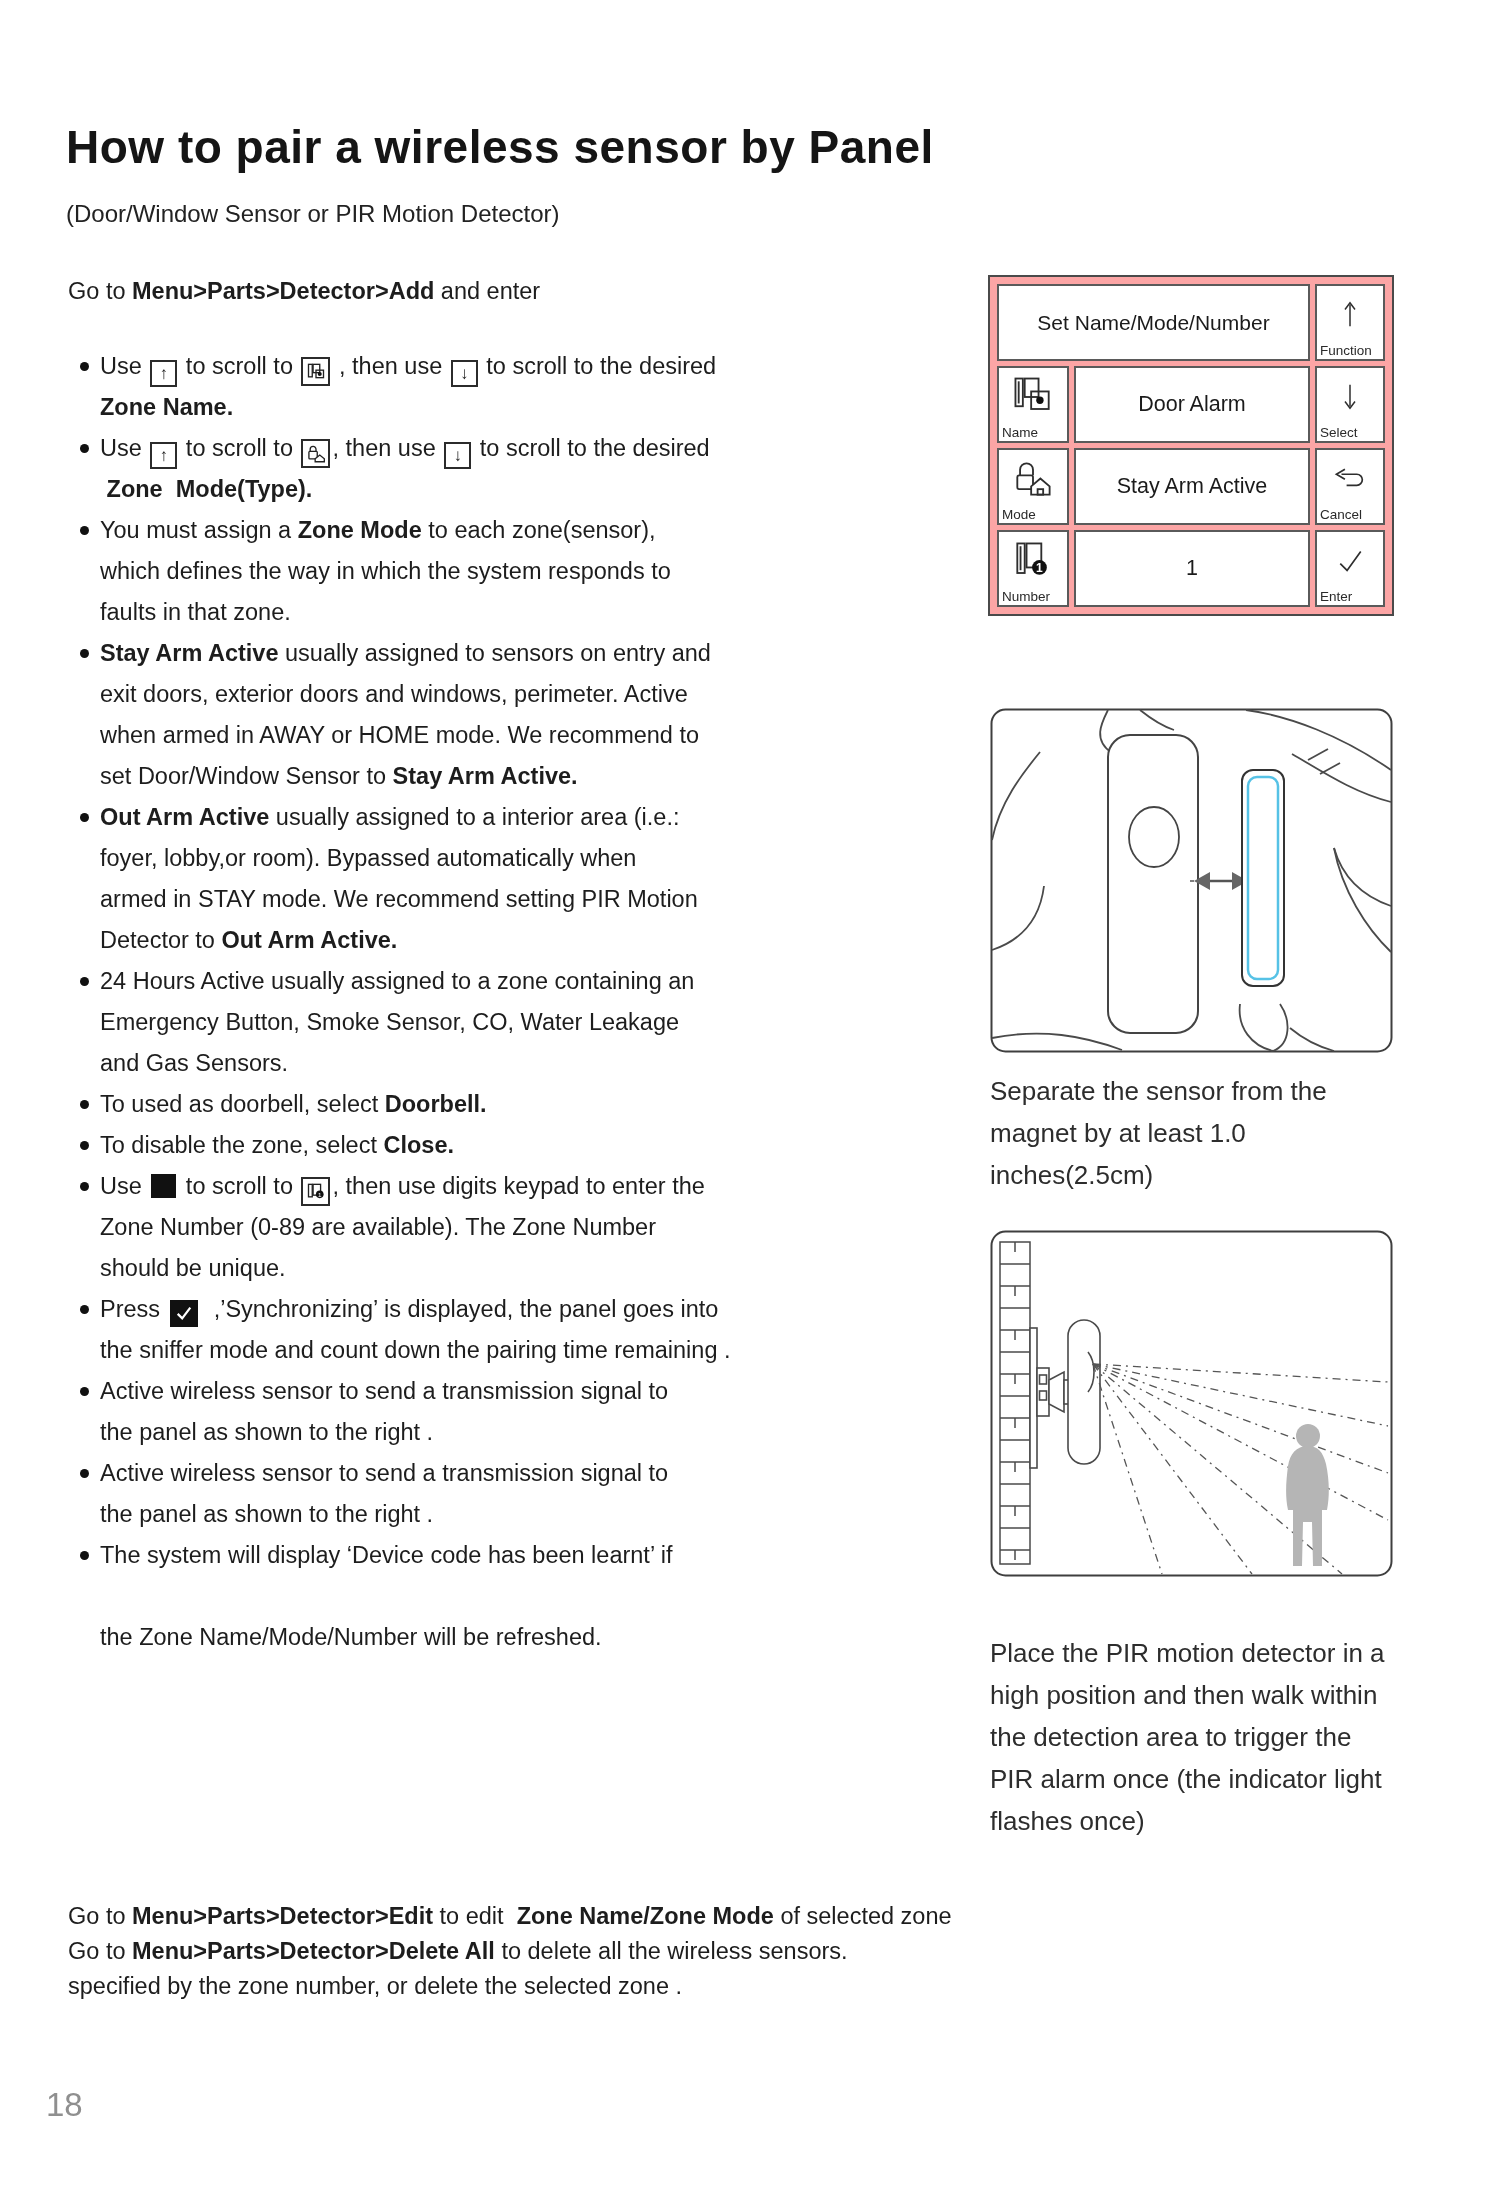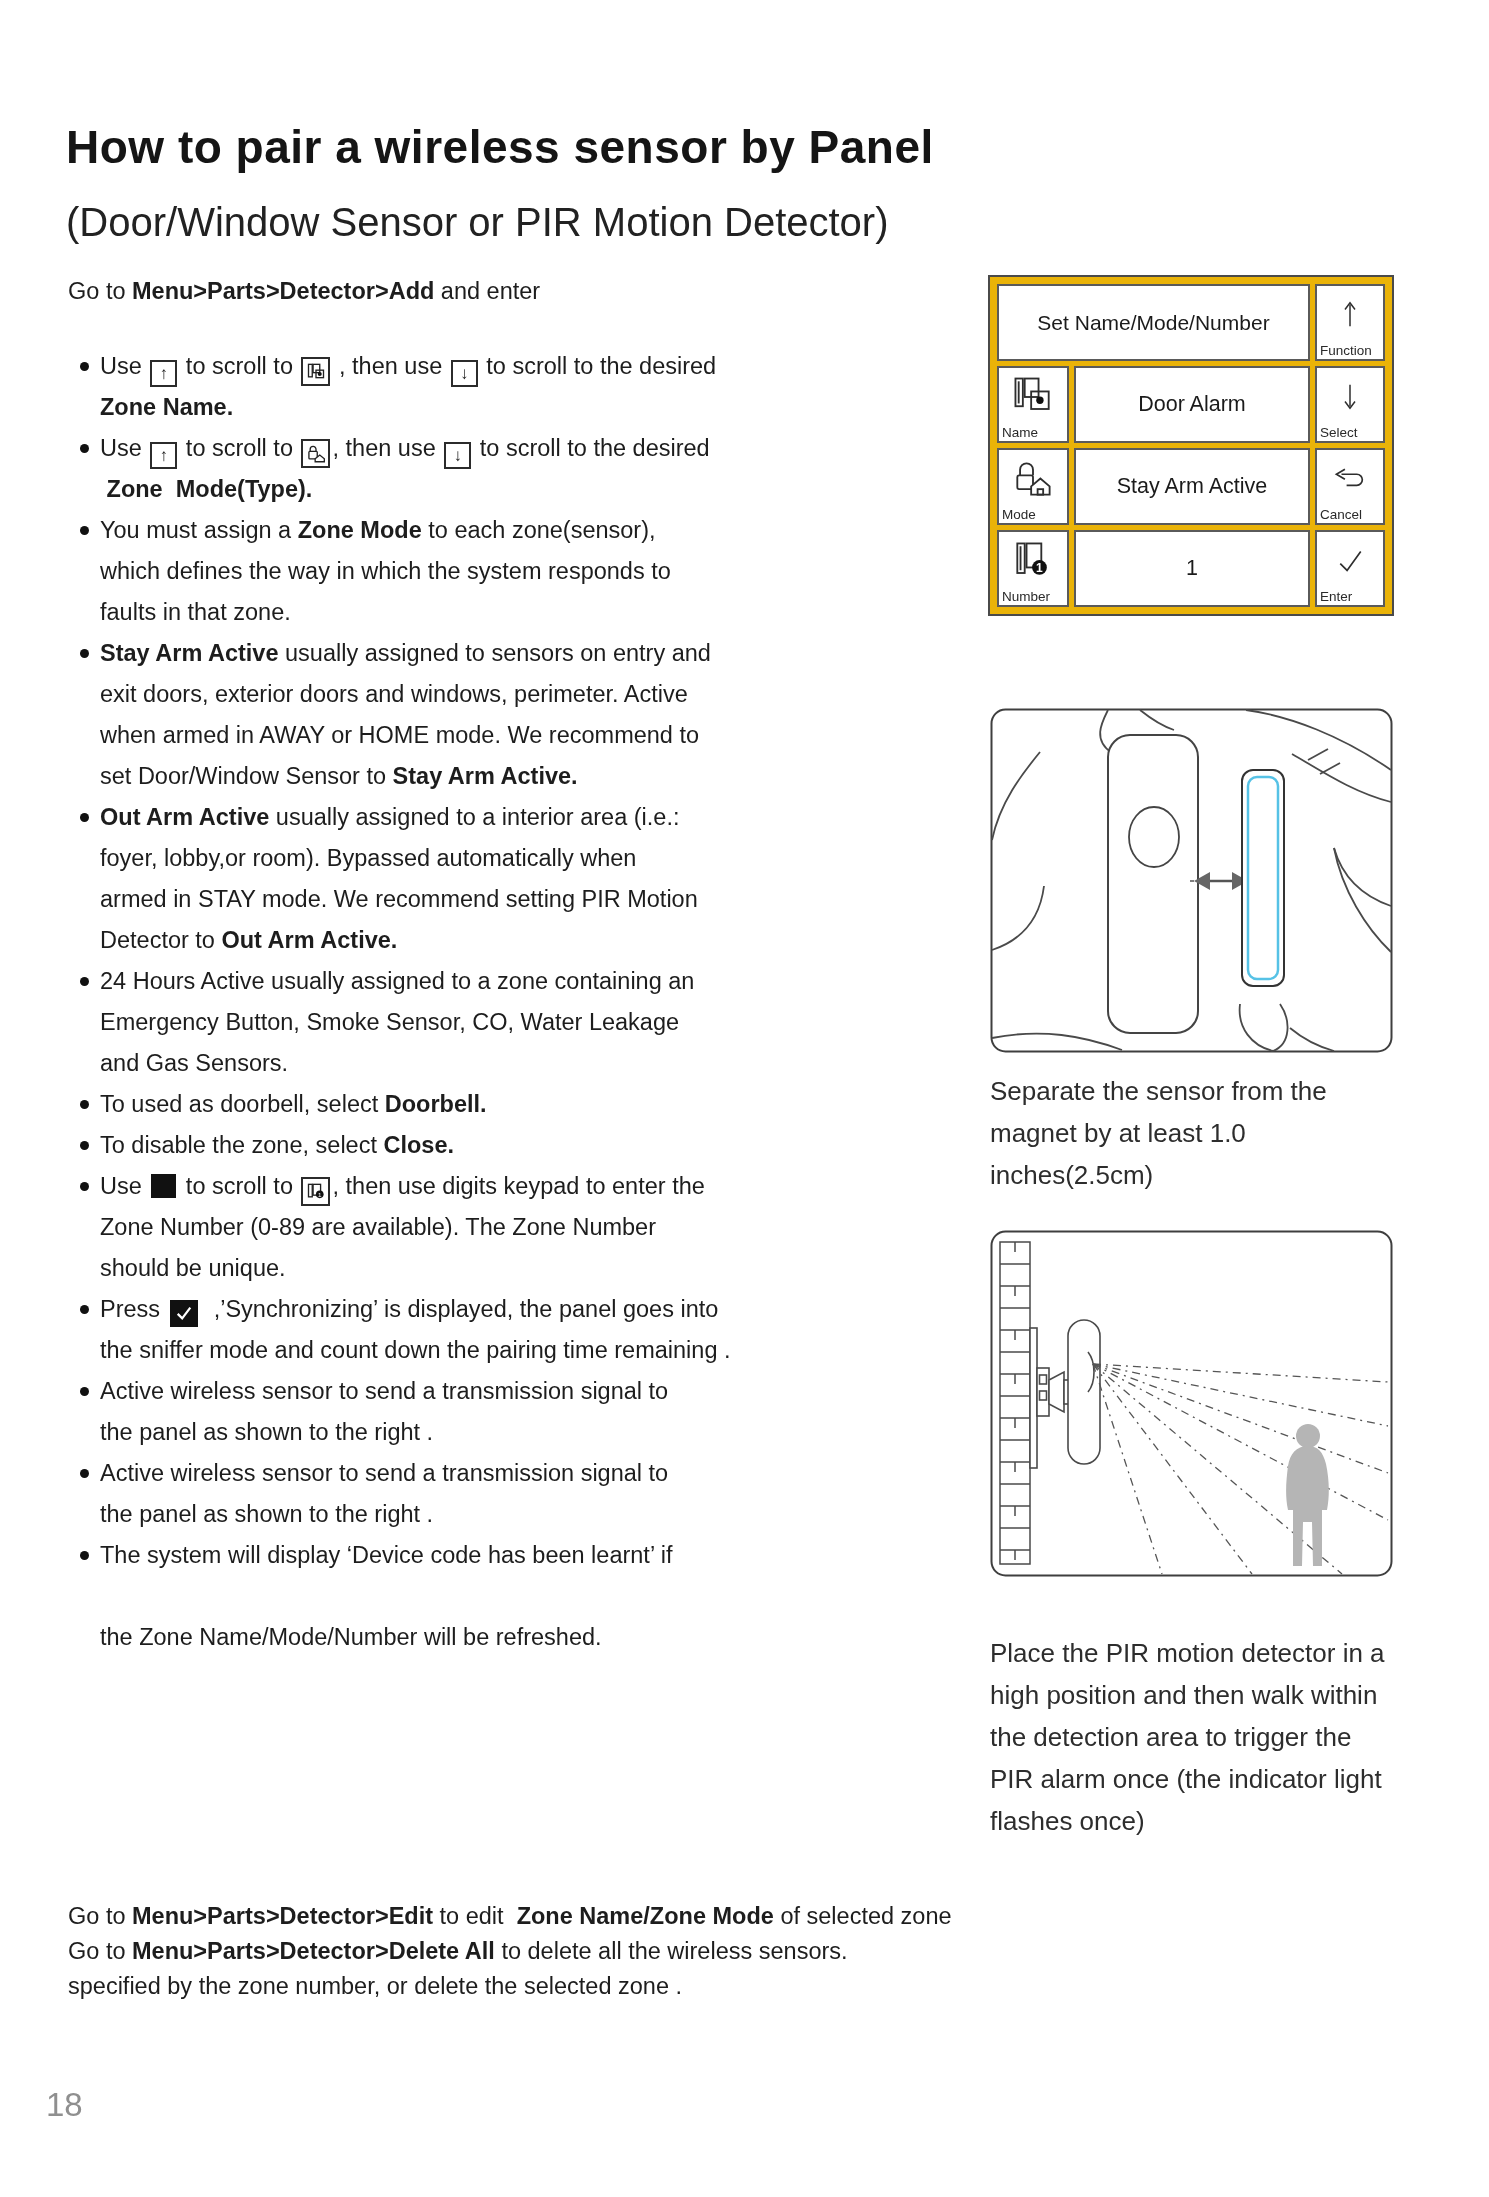--- a/index.html
+++ b/index.html
@@ -5,21 +5,21 @@
   * { margin:0; padding:0; box-sizing:border-box; }
   html,body { background:#ffffff; }
   body {
     width:1489px; height:2197px; position:relative; overflow:hidden;
     font-family:"Liberation Sans", sans-serif; color:#1d1d1d;
   }
   .abs { position:absolute; }
   .b { font-weight:bold; }
 
   .title { left:66px; top:120px; font-size:46px; letter-spacing:0.5px; color:#151515; }
-  .subtitle { left:66px; top:200px; font-size:40px; color:#222; }
+  .subtitle { left:66px; top:200px; font-size:24px; color:#222; }
   .intro { left:68px; top:276px; font-size:23.5px; line-height:30px; white-space:pre-wrap; }
 
   .bullets { left:80px; top:346px; width:935px; font-size:23.5px; line-height:41px; }
   .bullet-row { display:flex; align-items:flex-start; }
   .bullet-dot { width:9px; height:9px; background:#111; border-radius:50%; margin:16px 11px 0 0; flex:0 0 auto; }
   .bullet-content { flex:1; white-space:pre-wrap; }
 
   
   .keybox {
     display:inline-flex; width:27px; height:27px; border:2px solid #2b2b2b;
@@ -33,21 +33,21 @@
   .fillsq { display:inline-block; width:25px; height:24px; background:#111; vertical-align:-4px; margin:0 3px; }
   .checkbox-filled {
     display:inline-flex; width:28px; height:27px; background:#111;
     align-items:center; justify-content:center; vertical-align:-5px; margin:0 3px;
   }
   .checkbox-filled svg { width:18px; height:18px; }
 
   
   .panel {
     left:988px; top:275px; width:406px; height:341px;
-    border:2px solid #4a4a4a; padding:7px; background:#eab308;
+    border:2px solid #4a4a4a; padding:7px; background:#fca5a5;
     display:grid; grid-template-columns:72px 1fr 70px; grid-template-rows:repeat(4,1fr); gap:5px;
   }
   .cell { border:2px solid #5a5a5a; position:relative; display:flex; align-items:center; justify-content:center; background:#fff; }
   .cell-header { grid-column:1 / 3; font-size:21px; color:#1b1b1b; }
   .cell-value { font-size:21.5px; color:#1b1b1b; }
   .cell-label {
     position:absolute; left:3px; bottom:1px; font-size:13.5px; color:#2a2a2a; line-height:15px;
   }
   .cell-glyph { margin-bottom:12px; }
 

